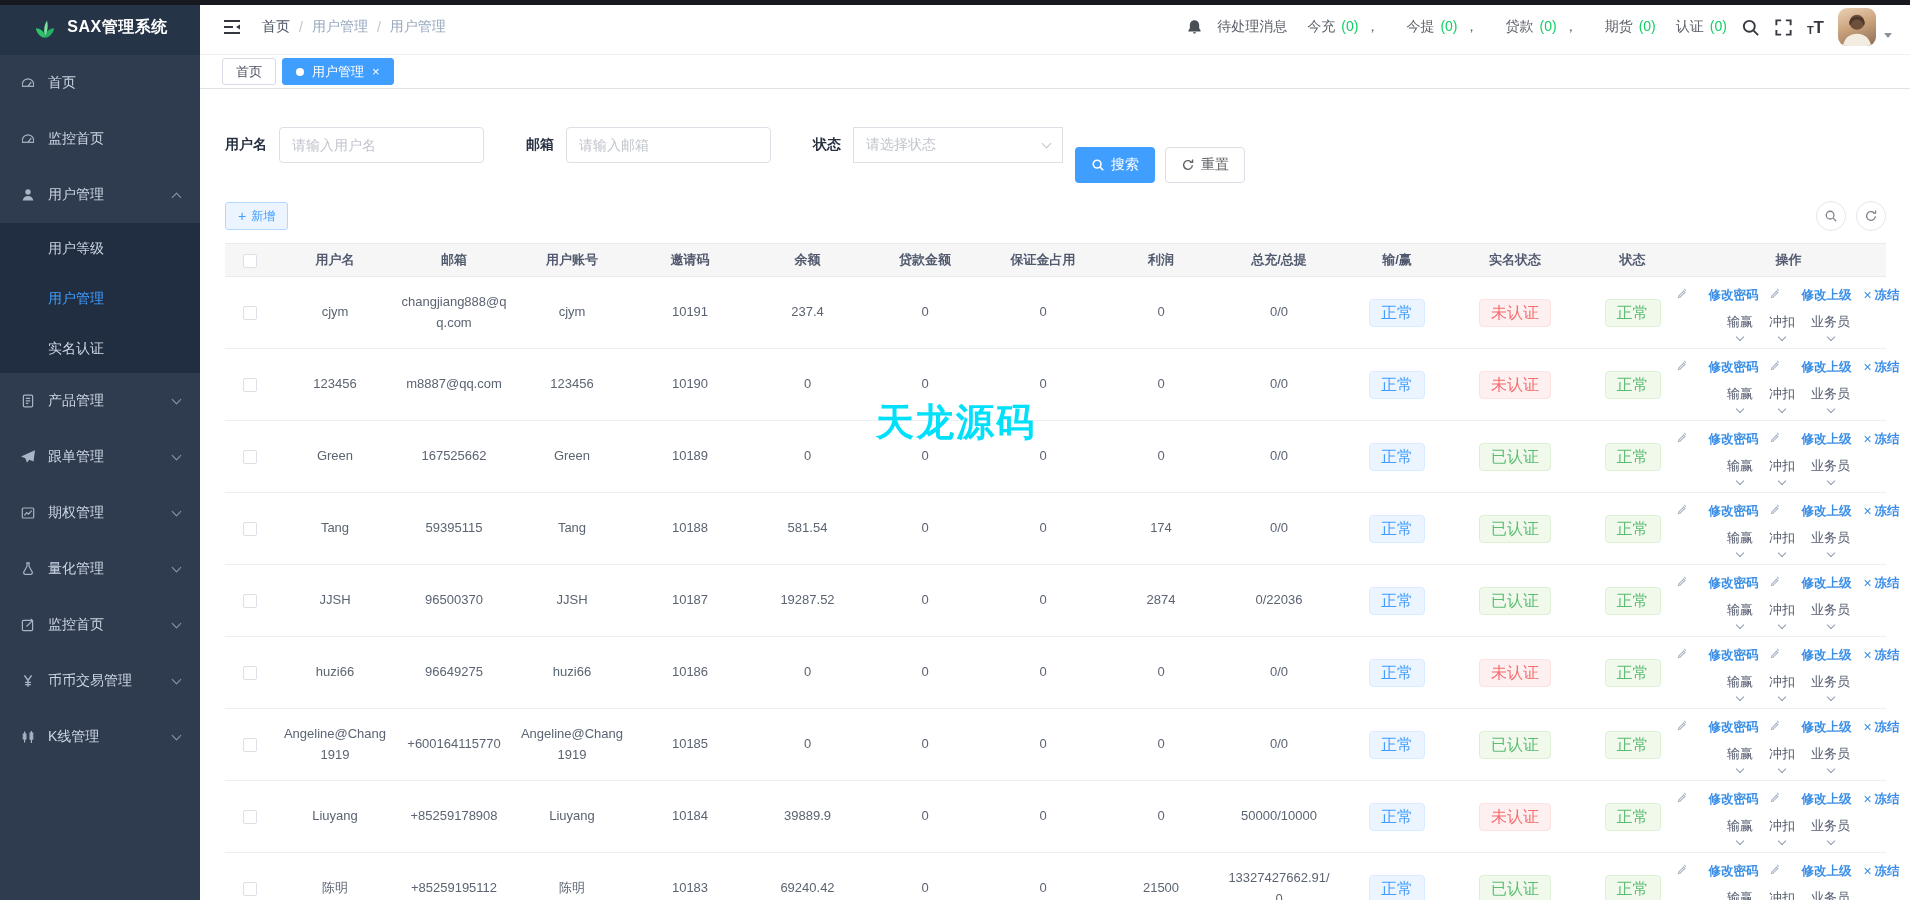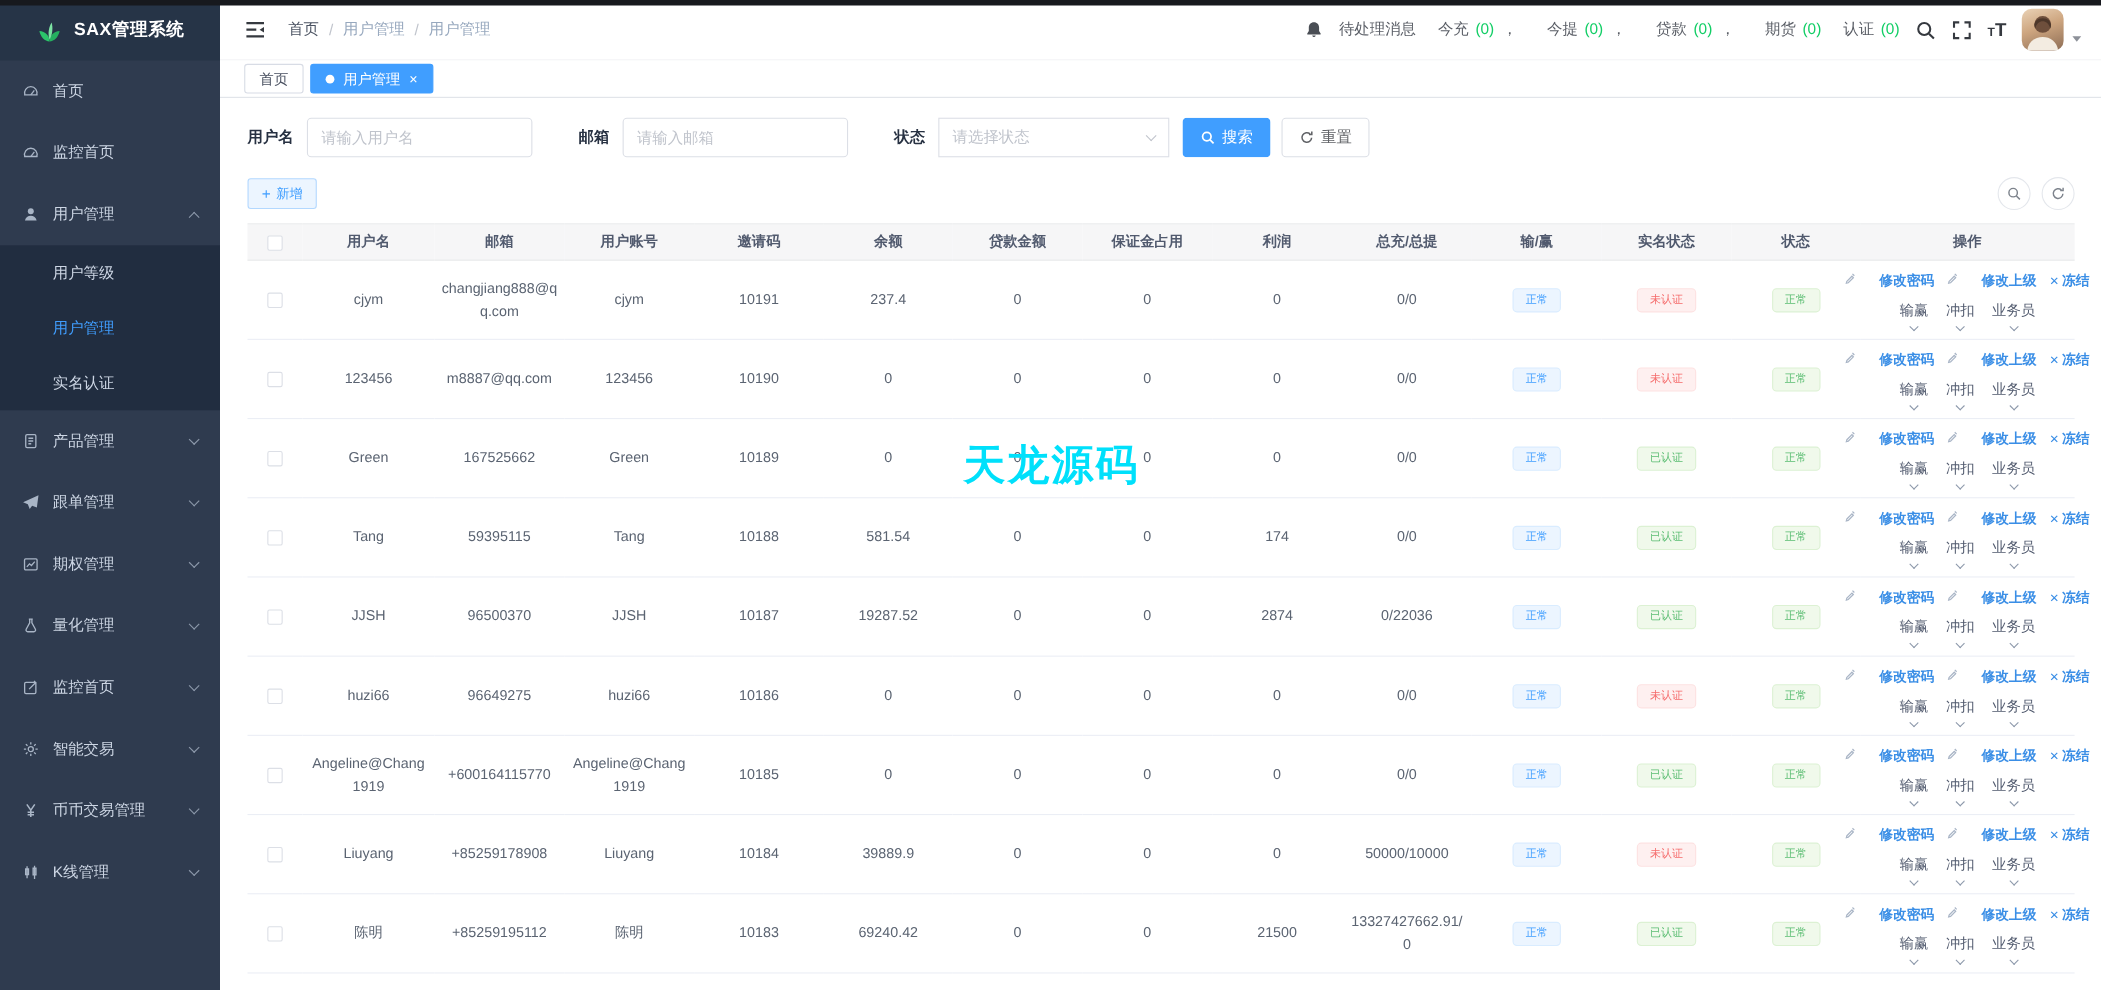--- a/index.html
+++ b/index.html
@@ -61,38 +61,38 @@
   .content { position:relative; padding:18px 24px 0 25px; }
 
   .filter-row { display:flex; align-items:center; }
   .f-group { display:flex; align-items:center; margin-right:42px; }
   .f-label { font-weight:bold; color:#273142; font-size:14px; margin-right:12px; white-space:nowrap; }
   .f-input { width:205px; height:36px; border:1px solid #dcdfe6; border-radius:4px; padding:0 12px; font-size:14px; color:#be185d; outline:none; font-family:inherit; }
   .f-input::placeholder { color:#c0c4cc; }
   .f-select { width:210px; height:36px; border:1px solid #dcdfe6; border-radius:0; padding:0 12px; display:flex; align-items:center; justify-content:space-between; background:#fff; cursor:pointer; }
   .sel-ph { color:#c0c4cc; font-size:14px; }
   .sel-chev { width:7px; height:7px; border-right:1.5px solid #c0c4cc; border-bottom:1.5px solid #c0c4cc; transform:rotate(45deg); margin-top:-4px; }
-  .btn { height:36px; border-radius:4px; font-size:14px; display:inline-flex; align-items:center; gap:6px; padding:0 15px; cursor:pointer; border:1px solid transparent; font-family:inherit; }
+  .btn { height:36px; border-radius:4px; font-size:14px; display:inline-flex; align-items:center; gap:6px; padding:0 15px; cursor:pointer; border:1px solid transparent; font-family:inherit;margin-top:40px; }
   .btn svg { width:14px; height:14px; }
   .btn-primary { background:#409eff; color:#fff; margin-left:12px; }
   .btn-default { background:#fff; border-color:#dcdfe6; color:#606266; margin-left:10px; }
 
   .toolbar-row { margin-top:18px; display:flex; align-items:center; justify-content:space-between; }
   .btn-add { height:28px; padding:0 12px; font-size:12px; border-radius:3px; color:#409eff; background:#ecf5ff; border:1px solid #b3d8ff; display:inline-flex; align-items:center; gap:5px; cursor:pointer; font-family:inherit; }
   .plus-glyph { font-size:14px; line-height:1; }
   .toolbar-right { display:flex; }
   .circle-btn { width:30px; height:30px; border-radius:50%; border:1px solid #e4e7ec; background:#fff; display:inline-flex; align-items:center; justify-content:center; color:#7d838c; cursor:pointer; margin-left:10px; }
   .circle-btn svg { width:14px; height:14px; }
 
   
   table.user-table { width:100%; border-collapse:collapse; table-layout:fixed; margin-top:12px; font-size:13px; color:#5b6472; }
   .user-table thead th { background:#f6f6f7; height:33px; font-weight:bold; color:#515a6e; border-top:1px solid #e8eaec; border-bottom:1px solid #e8eaec; text-align:center; font-size:13px; }
   .user-table tbody td { height:72px; border-bottom:1px solid #ebeef5; text-align:center; vertical-align:middle; padding:6px; word-break:break-all; line-height:1.6; }
   .cbx { width:14px; height:14px; border:1px solid #dcdfe6; border-radius:2px; display:inline-block; background:#fff; vertical-align:middle; cursor:pointer; }
-  .badge { display:inline-block; padding:5px 11px; font-size:10px; border-radius:4px; line-height:1; white-space:nowrap; }
+  .badge { display:inline-block; padding:5px 11px; font-size:16px; border-radius:4px; line-height:1; white-space:nowrap; }
   .badge-blue  { color:#409eff; background:#ecf5ff; border:1px solid #d9ecff; }
   .badge-red   { color:#f56c6c; background:#fef0f0; border:1px solid #fde2e2; }
   .badge-green { color:#5bbd72; background:#f0f9eb; border:1px solid #dcf1d3; }
   .ops-line1 { display:flex; justify-content:center; gap:12px; }
   .op-link { color:#3a8ee6; display:inline-flex; align-items:center; gap:3px; cursor:pointer; white-space:nowrap; font-weight:bold; font-size:12.5px; }
   .op-link svg { width:12px; height:12px; }
   .op-x { font-size:14px; line-height:1; font-weight:normal; }
   .ops-line2 { margin-top:7px; display:flex; justify-content:center; gap:16px; color:#515a6e; }
   .op-drop { display:inline-flex; align-items:center; gap:5px; cursor:pointer; white-space:nowrap;flex-direction:column; }
   .op-drop .chev { width:6px; height:6px; border-color:#8d99ab; }
@@ -188,30 +188,20 @@
         <span class="chev down"></span>
       </div>
       <div class="menu-item">
         <span class="mi-icon">
           <svg viewBox="0 0 16 16" fill="none" stroke="currentColor" stroke-width="1.2">
             <rect x="2.4" y="3.4" width="10.2" height="10.2" rx="1.2"></rect>
             <path d="M6.5 9.5l6.2-6.2M10.9 2l2.1 2.1"></path>
           </svg>
         </span>
         <span class="mi-label">监控首页</span>
-        <span class="chev down"></span>
-      </div>
-      <div class="menu-item">
-        <span class="mi-icon">
-          <svg viewBox="0 0 16 16" fill="none" stroke="currentColor" stroke-width="1.2">
-            <circle cx="8" cy="8" r="2.3"></circle>
-            <path d="M8 1.7v2.1M8 12.2v2.1M1.7 8h2.1M12.2 8h2.1M3.5 3.5L5 5M11 11l1.5 1.5M12.5 3.5L11 5M5 11l-1.5 1.5"></path>
-          </svg>
-        </span>
-        <span class="mi-label">智能交易</span>
         <span class="chev down"></span>
       </div>
       <div class="menu-item">
         <span class="mi-icon">
           <svg viewBox="0 0 16 16" fill="none" stroke="currentColor" stroke-width="1.4">
             <path d="M4.4 2.3L8 7.5l3.6-5.2M8 7.5v6.2M5.1 9.4h5.8M5.1 11.6h5.8"></path>
           </svg>
         </span>
         <span class="mi-label">币币交易管理</span>
         <span class="chev down"></span>

